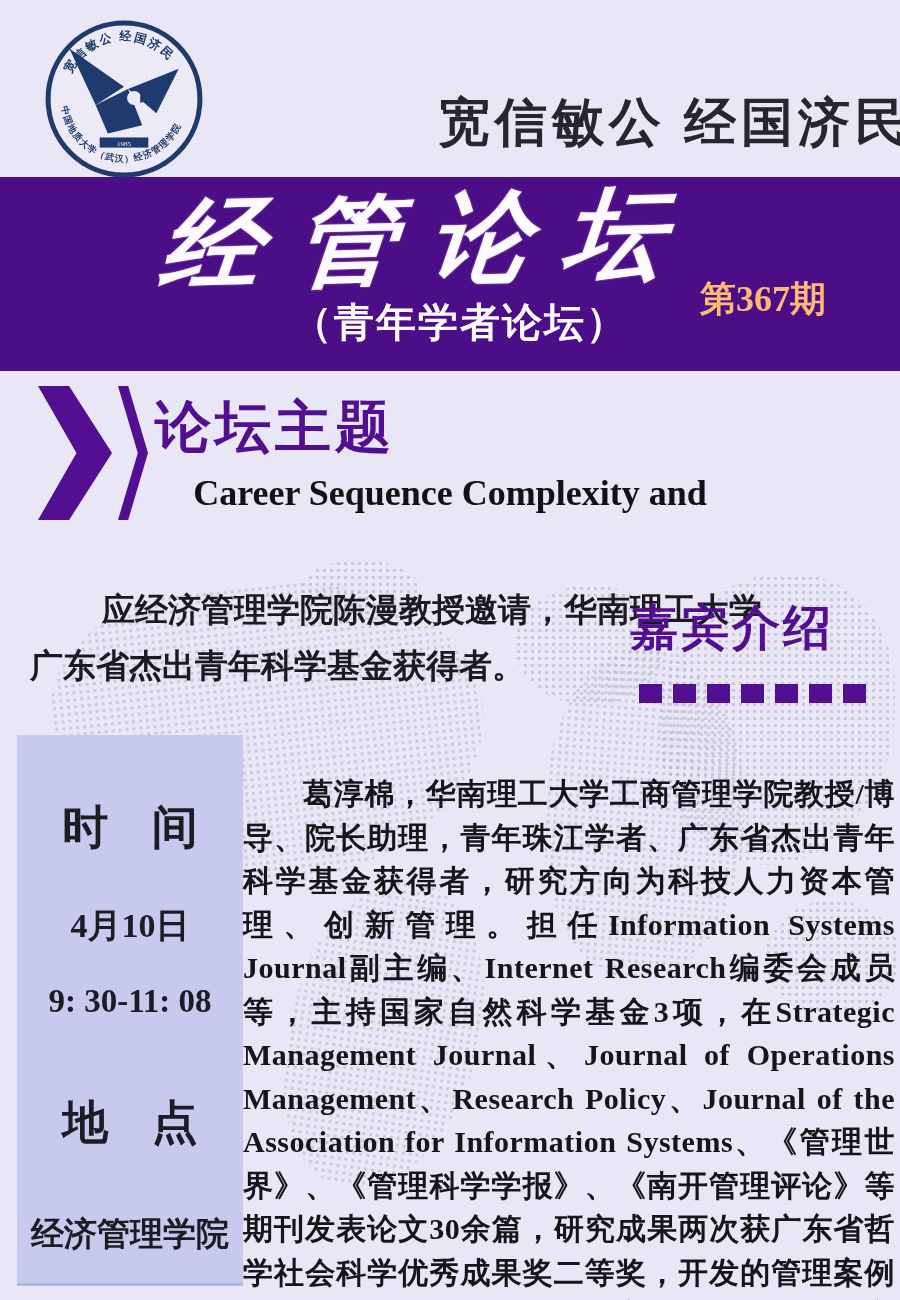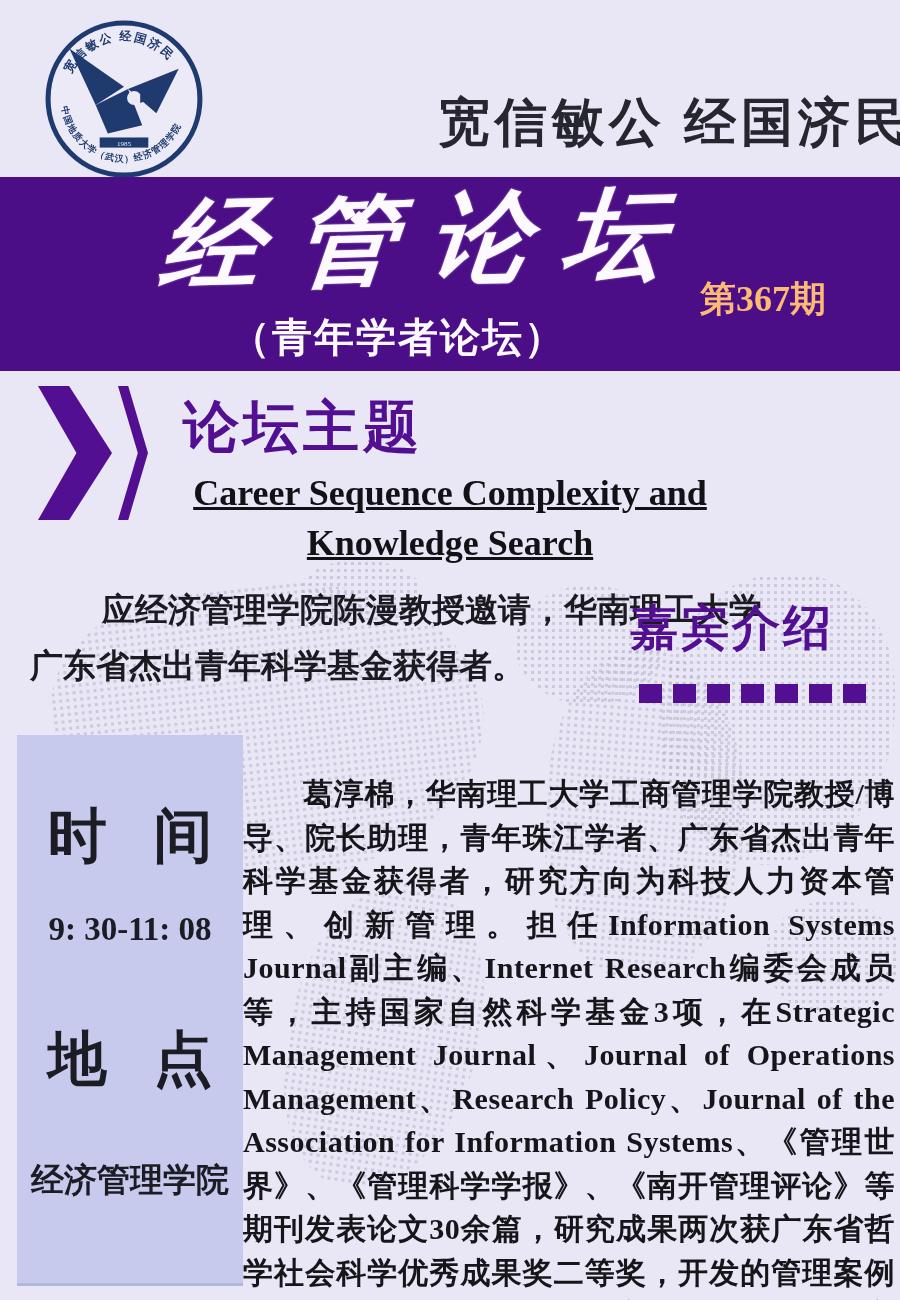--- a/index.html
+++ b/index.html
@@ -22,42 +22,41 @@
     position:absolute;left:150px;top:8px;width:560px;text-align:center;
     font-size:100px;line-height:110px;font-weight:900;font-style:italic;color:#fdfaff;
     letter-spacing:34px;transform:skewX(-7deg) rotate(-1.5deg);white-space:nowrap;
     text-shadow:0 0 2px rgba(255,255,255,.6);
   }
   .banner-issue{
     position:absolute;left:700px;top:98px;width:180px;
     font-size:36px;font-weight:900;color:#fdba74;white-space:nowrap;
   }
   .banner-subtitle{
-    position:absolute;left:230px;top:133px;width:460px;text-align:left;
+    position:absolute;left:230px;top:118px;width:460px;text-align:center;
     font-size:40px;font-weight:700;color:#fdfaff;letter-spacing:2px;white-space:nowrap;
   }
   
   .chev{position:absolute;background:#530f92;}
   .chev-big{
     left:38px;top:386px;width:74px;height:134px;
     clip-path:polygon(0 0,42% 0,100% 50%,42% 100%,0 100%,52% 50%);
   }
   .chev-thin{
     left:118px;top:386px;width:30px;height:134px;
     clip-path:polygon(0 0,34% 0,100% 50%,34% 100%,0 100%,66% 50%);
   }
   .theme-heading{
     position:absolute;left:155px;top:390px;
     font-size:56px;font-weight:900;color:#530f92;letter-spacing:4px;white-space:nowrap;
     font-family:"Liberation Sans","DejaVu Sans",sans-serif;
-    margin-left:28px;
   }
   .theme-title{
     position:absolute;left:60px;top:468px;width:780px;text-align:center;
-    font-size:36px;line-height:50px;font-weight:700;color:#111116;text-decoration:underline;
+    font-size:36px;line-height:50px;font-weight:700;color:#111116;
   }
   
   .map-patch{
     position:absolute;z-index:0;opacity:.55;
     background-image:radial-gradient(circle,#b4b4c9 1.7px,transparent 2px);
     background-size:7px 7px;
   }
   .mp-na{left:55px;top:585px;width:430px;height:300px;border-radius:40% 55% 60% 45%;transform:rotate(-6deg);}
   .mp-sa{left:290px;top:880px;width:190px;height:310px;border-radius:55% 45% 60% 40%;transform:rotate(8deg);}
   .mp-eu{left:515px;top:585px;width:150px;height:120px;border-radius:50%;}
@@ -77,21 +76,21 @@
     font-size:48px;font-weight:900;color:#530f92;letter-spacing:3px;white-space:nowrap;
     font-family:"Liberation Sans","DejaVu Sans",sans-serif;
   }
   .dash-row{margin-top:24px;display:flex;justify-content:center;gap:11px;}
   .dash{width:23px;height:19px;background:#530f92;display:inline-block;}
   
   .sidebar{
     position:absolute;left:17px;top:735px;width:226px;height:548px;
     background:#c8caed;border-bottom:3px solid #b2b5dc;text-align:center;color:#1c1c24;
   }
-  .sb-label{font-size:59px;font-weight:900;letter-spacing:16px;text-indent:16px;white-space:nowrap;}
+  .sb-label{font-size:46px;font-weight:900;letter-spacing:16px;text-indent:16px;white-space:nowrap;}
   .sb-time-label{margin-top:62px;}
   .sb-date{margin-top:44px;font-size:34px;font-weight:900;white-space:nowrap;}
   .sb-range{margin-top:34px;font-size:33px;font-weight:900;white-space:nowrap;}
   .sb-place-label{margin-top:72px;}
   .sb-place1{margin-top:58px;font-size:33px;font-weight:900;white-space:nowrap;}
   
   .bio{
     position:absolute;left:243px;top:772px;width:652px;
     font-size:30px;line-height:43.5px;font-weight:900;color:#15151a;
     text-align:justify;text-indent:2em;letter-spacing:.5px;
@@ -142,21 +141,20 @@
       <div class="banner-title">经管论坛</div>
       <div class="banner-issue">第367期</div>
       <div class="banner-subtitle">（青年学者论坛）</div>
     </div>
 
     <div class="chev chev-big"></div>
     <div class="chev chev-thin"></div>
     <div class="theme-heading">论坛主题</div>
     <div class="theme-title">
       <span>Career Sequence Complexity and</span><br>
-      <span>Knowledge Search</span>
     </div>
 
     <div class="intro">
       <div class="l1">应经济管理学院陈漫教授邀请，华南理工大学</div>
       <div class="l2">广东省杰出青年科学基金获得者。</div>
     </div>
 
     <div class="guest-head">
       <div class="guest-head-label">嘉宾介绍</div>
       <div class="dash-row">
@@ -165,20 +163,21 @@
           <span class="dash"></span>
           <span class="dash"></span>
           <span class="dash"></span>
           <span class="dash"></span>
           <span class="dash"></span>
         </div>
     </div>
 
     <div class="sidebar">
       <div class="sb-label sb-time-label">时 间</div>
+      <div class="sb-date">4月10日</div>
       <div class="sb-range">9: 30-11: 08</div>
       <div class="sb-label sb-place-label">地 点</div>
       <div class="sb-place1">经济管理学院</div>
 
     </div>
 
     <div class="bio">葛淳棉，华南理工大学工商管理学院教授/博导、院长助理，青年珠江学者、广东省杰出青年科学基金获得者，研究方向为科技人力资本管理、创新管理。担任Information Systems Journal副主编、Internet Research编委会成员等，主持国家自然科学基金3项，在Strategic Management Journal、Journal of Operations Management、Research Policy、Journal of the Association for Information Systems、《管理世界》、《管理科学学报》、《南开管理评论》等期刊发表论文30余篇，研究成果两次获广东省哲学社会科学优秀成果奖二等奖，开发的管理案例多次入选全国百篇优秀管理案例和毅伟、哈佛案例库等。</div>
 
   </div>
 </div>

